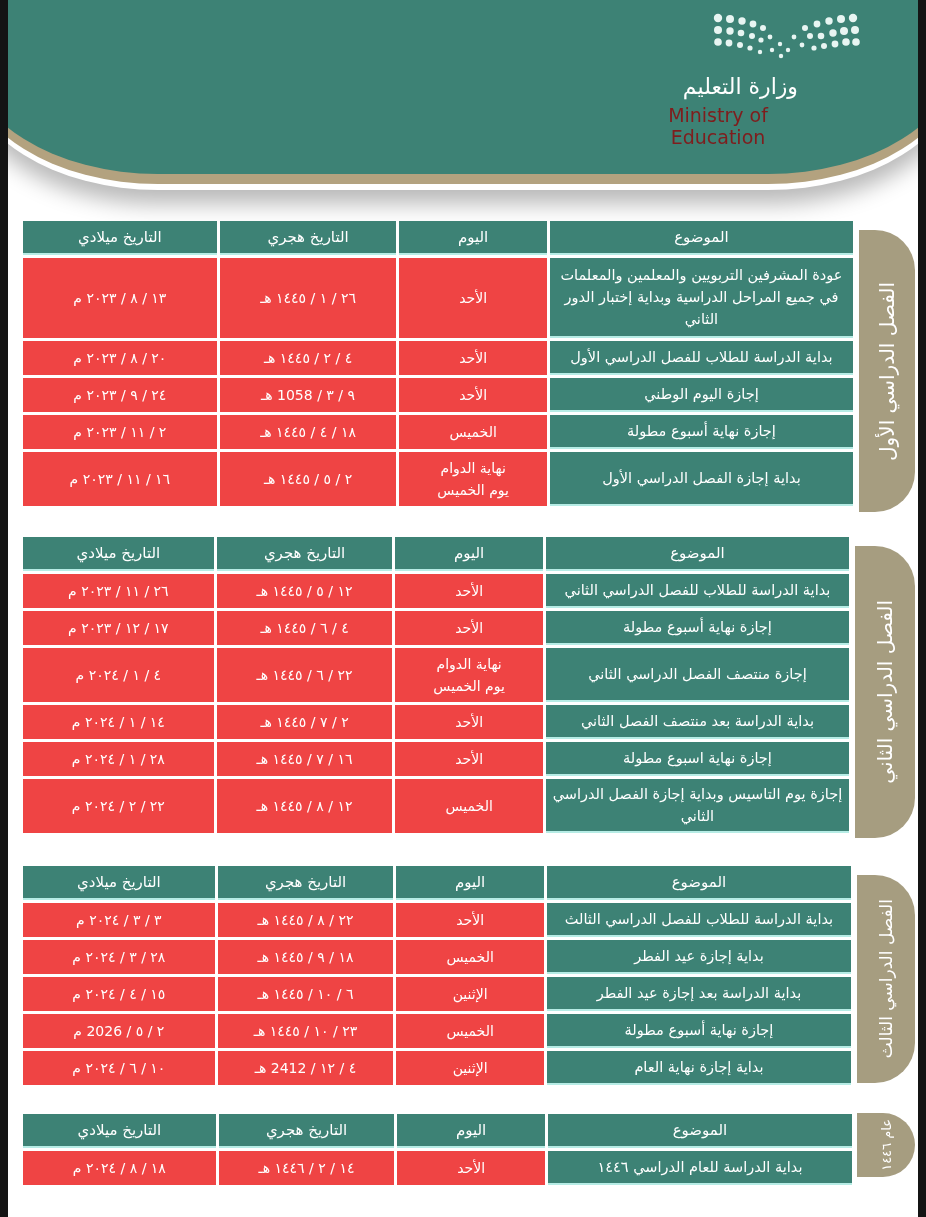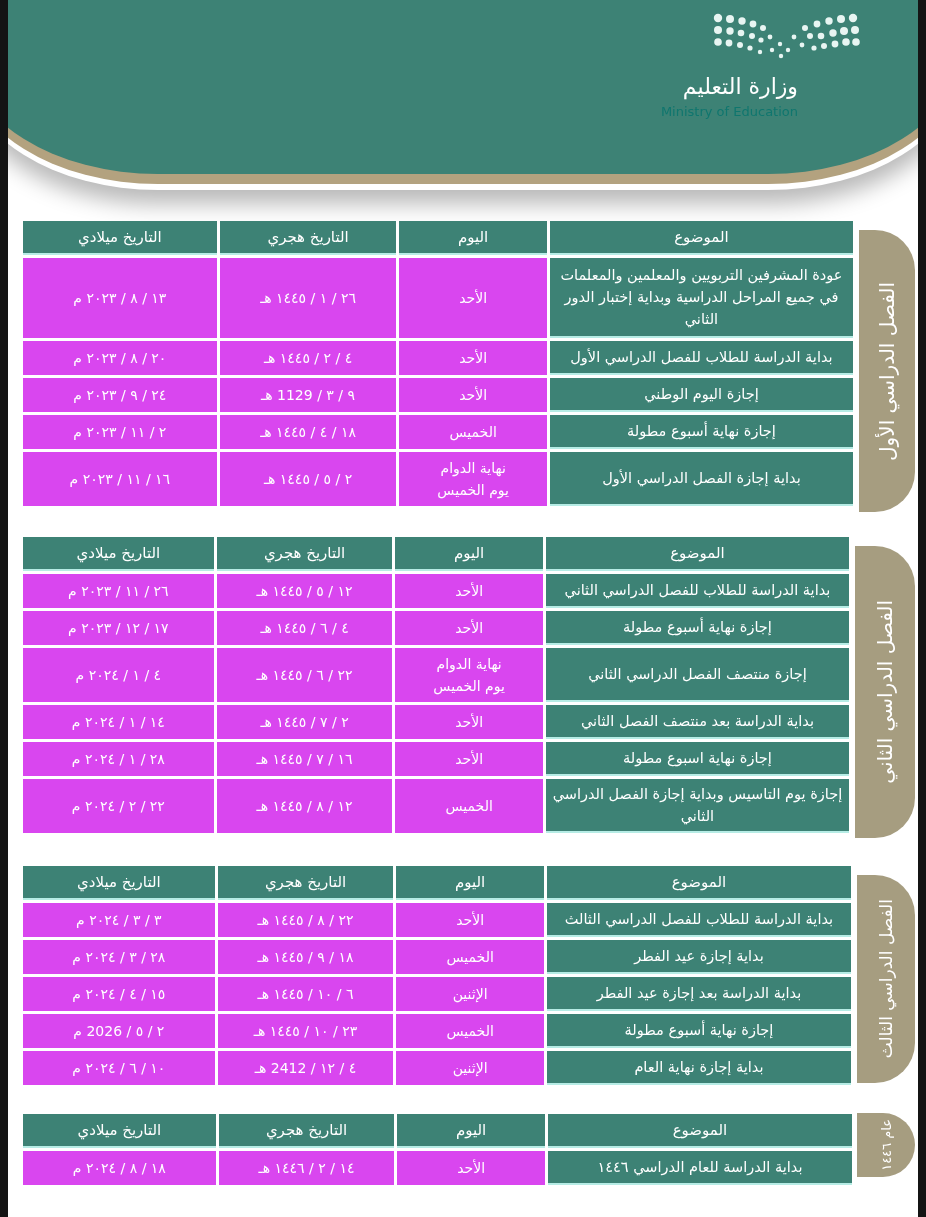--- a/index.html
+++ b/index.html
@@ -37,21 +37,21 @@
     position: absolute; left: 630px; top: 12px; width: 250px; height: 110px;
   }
   .logo-dots { position: absolute; left: 72px; top: 0; }
   .logo-ar {
     position: absolute; left: 0; top: 62px; width: 160px;
     color: #ffffff; font-size: 22px; direction: rtl; text-align: right;
     font-family: "DejaVu Sans", sans-serif;
   }
   .logo-en {
     position: absolute; left: 0; top: 92px; width: 160px;
-    color: #0f766e; font-size: 13px; text-align: right;
+    color: #7f1d1d; font-size: 19px; text-align: center;
     font-family: "DejaVu Sans", sans-serif;
   }
   
   .section { position: absolute; left: 12px; width: 895px; }
   .side-tab {
     position: absolute; right: 0; background: #a69d80;
     border-radius: 0 40px 40px 0;
     display: flex; align-items: center; justify-content: center;
     color: #ffffff;
   }
@@ -68,21 +68,21 @@
   th {
     background: #3d8275; color: #ffffff; font-weight: normal;
     font-size: 15px; height: 34px; text-align: center;
     border-bottom: 2px solid #b6ece5;
   }
   td {
     text-align: center; font-size: 14px; color: #ffffff; line-height: 22px;
     padding: 2px 6px;
   }
   td.topic { background: #3d8275; border-bottom: 2px solid #b6ece5; font-size: 14.5px; }
-  td.gold { background: #d946ef; }
+  td.gold { background: #ef4444; }
   td.dt { direction: rtl; }
 </style>
 </head>
 <body>
 
 <div class="page">
   <div class="banner-shadow"></div>
   <div class="banner-gold"></div>
   <div class="banner"></div>
 
@@ -161,21 +161,21 @@
         </tr>
         <tr style="height:34px;">
           <td class="topic">بداية الدراسة للطلاب للفصل الدراسي الأول</td>
           <td class="gold">الأحد</td>
           <td class="gold dt">٤ / ٢ / ١٤٤٥ هـ</td>
           <td class="gold dt">٢٠ / ٨ / ٢٠٢٣ م</td>
         </tr>
         <tr style="height:34px;">
           <td class="topic">إجازة اليوم الوطني</td>
           <td class="gold">الأحد</td>
-          <td class="gold dt">٩ / ٣ / 1129 هـ</td>
+          <td class="gold dt">٩ / ٣ / 1058 هـ</td>
           <td class="gold dt">٢٤ / ٩ / ٢٠٢٣ م</td>
         </tr>
         <tr style="height:34px;">
           <td class="topic">إجازة نهاية أسبوع مطولة</td>
           <td class="gold">الخميس</td>
           <td class="gold dt">١٨ / ٤ / ١٤٤٥ هـ</td>
           <td class="gold dt">٢ / ١١ / ٢٠٢٣ م</td>
         </tr>
         <tr style="height:54px;">
           <td class="topic">بداية إجازة الفصل الدراسي الأول</td>

